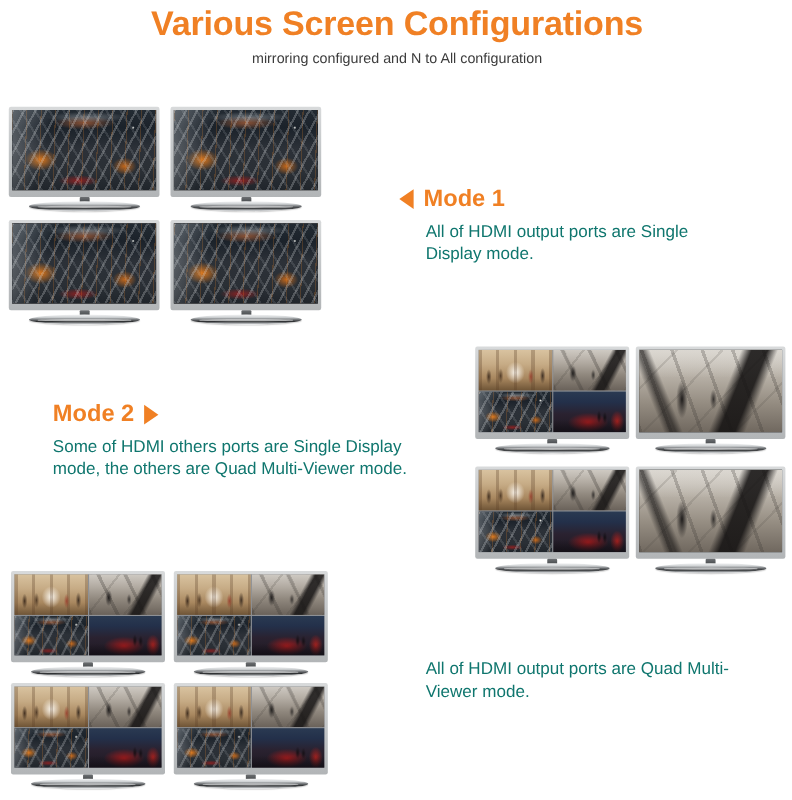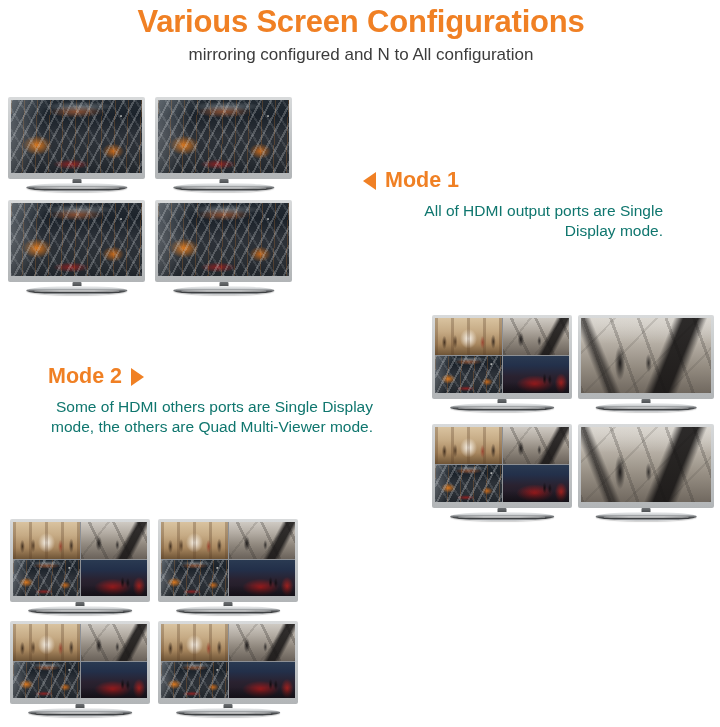--- a/index.html
+++ b/index.html
@@ -13,26 +13,26 @@
   }
 
   
   .header{position:absolute;left:1px;top:0;width:720px;text-align:center;}
   .title{
     font-size:31px;font-weight:bold;color:#F08024;
     letter-spacing:-0.2px;line-height:1.0;
     margin:6px 0 0 0;
   }
   .subtitle{
-    font-size:17px;color:#3c3c3c;font-weight:400;
+    font-size:13px;color:#3c3c3c;font-weight:400;
     margin:9px 0 0 0;line-height:1.0;
   }
 
   
-  .mode-block{position:absolute;text-align:right;}
+  .mode-block{position:absolute;}
   .mode-head{
     display:flex;align-items:center;gap:9px;
     font-size:21.5px;font-weight:bold;color:#F08024;
     line-height:1.0;white-space:nowrap;
   }
   .mode-label{color:#F08024;}
   .tri{
     width:0;height:0;display:inline-block;
     border-top:9px solid transparent;
     border-bottom:9px solid transparent;
@@ -366,13 +366,14 @@
       <div class="pane scene-dusk"></div>
     </div>
   </div>
   <div class="tv-stand">
       <div class="tv-neck"></div>
       <div class="tv-base"></div>
     </div>
 </div>
 
 <div class="mode-block" style="left:363px;top:590px;width:300px;">
+  <div class="mode-body indent">All of HDMI output ports are Quad Multi-Viewer mode.</div>
 </div>
 
 </body></html>

